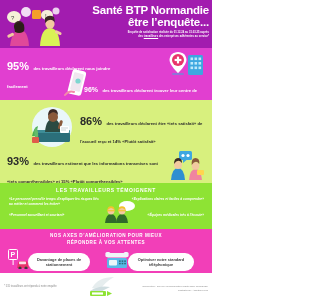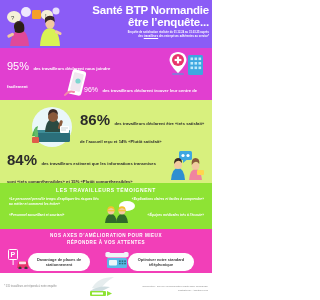--- a/index.html
+++ b/index.html
@@ -8,21 +8,21 @@
     font-family: "Liberation Sans", sans-serif;
     background: #ffffff;
     overflow: hidden;
   }
   .page { position: relative; width: 212px; height: 300px; background:#fff; }
 
   
   .header {
     position: relative;
     height: 48px;
-    background: #8b5cf6;
+    background: #a21caf;
     overflow: hidden;
   }
   .hero-art { position: absolute; left: 2px; top: 4px; width: 66px; height: 42px; }
   .header-text { position: absolute; left: 68px; top: 5px; right: 3px; text-align: right; }
   .title {
     color: #ffffff;
     font-size: 11.5px;
     font-weight: bold;
     line-height: 11.5px;
     letter-spacing: -0.2px;
@@ -42,21 +42,21 @@
     position: relative;
     height: 52px;
     background: #e13fd0;
     overflow: hidden;
   }
   .stat95 { position: absolute; left: 7px; top: 8px; width: 105px; }
   .stat96 { position: absolute; left: 84px; top: 30px; width: 124px; }
   .pct {
     color: #ffffff;
     font-size: 11px;
-    font-weight: normal;
+    font-weight: bold;
     line-height: 11px;
     display: inline;
   }
   .pct-sm { font-size: 7px; }
   .stat-text {
     color: #ffffff;
     font-size: 4.2px;
     font-weight: bold;
     line-height: 5.6px;
     display: inline;
@@ -66,21 +66,21 @@
 
   
   .band-green {
     position: relative;
     height: 83px;
     background: #d8f07e;
     overflow: hidden;
   }
   .stat86 { position: absolute; left: 80px; top: 11px; width: 126px; }
   .stat84 { position: absolute; left: 7px; top: 51px; width: 152px; }
-  .pct-dark { color: #2b2b2b; font-size: 15px; font-weight: bold; line-height: 11px; display:inline; }
+  .pct-dark { color: #2b2b2b; font-size: 11px; font-weight: bold; line-height: 11px; display:inline; }
   .stat-text-dark { color: #2b2b2b; font-size: 4.2px; font-weight: bold; line-height: 5.6px; display:inline; }
   .reception-art { position: absolute; left: 26px; top: 6px; width: 52px; height: 42px; }
   .people-art { position: absolute; right: 5px; top: 50px; width: 40px; height: 30px; }
 
   
   .band-testimonial {
     position: relative;
     height: 46px;
     background: #8ee334;
     overflow: hidden;
@@ -243,21 +243,21 @@
       <path d="M9 32 q-2 -8 1 -11 q3 5 2 11 z" fill="#66bb6a"></path>
       <rect x="6" y="31" width="7" height="6" rx="1" fill="#e05c4a"></rect>
     </svg>
 
     <div class="stat86">
       <span class="pct-dark">86%</span>
       <span class="stat-text-dark">des travailleurs déclarent être «très satisfait» de l’accueil reçu et 14% «Plutôt satisfait»</span>
     </div>
 
     <div class="stat84">
-      <span class="pct-dark">84%</span>
+      <span class="pct-dark">93%</span>
       <span class="stat-text-dark">des travailleurs estiment que les informations transmises sont «très compréhensibles» et 15% «Plutôt compréhensibles»</span>
     </div>
 
     <svg class="people-art" viewBox="0 0 40 30">
       <rect x="12" y="1" width="13" height="9" rx="1.5" fill="#3ea7e0"></rect>
       <path d="M16 10 l0 3 l3.5 -3 z" fill="#3ea7e0"></path>
       <circle cx="16" cy="5.5" r="1.6" fill="#ffffff"></circle>
       <circle cx="21" cy="5.5" r="1.6" fill="#ffffff"></circle>
       <path d="M4 30 q1 -12 7 -12 q6 0 7 12 z" fill="#2f8fd0"></path>
       <circle cx="11" cy="15" r="4" fill="#f2c9a0"></circle>

